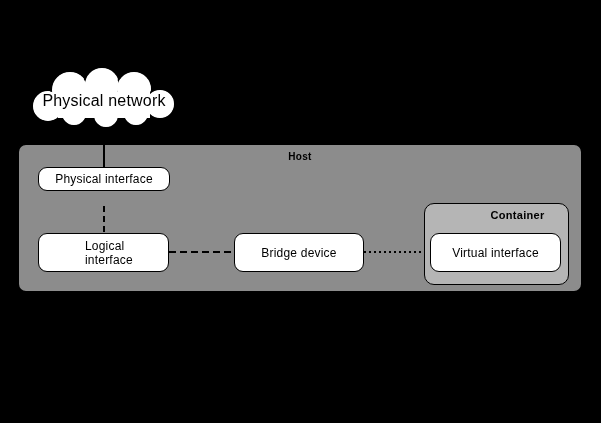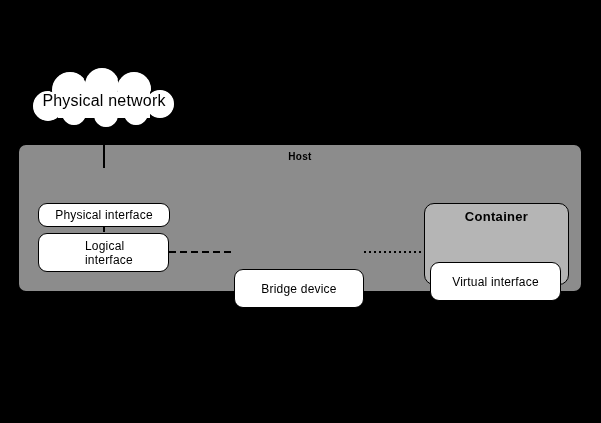--- a/index.html
+++ b/index.html
@@ -40,36 +40,36 @@
   .node{
     position:absolute;
     background:#fff;
     border:1.5px solid #000;
     border-radius:9px;
     box-sizing:border-box;
     display:flex;align-items:center;justify-content:center;
     font-size:12px;letter-spacing:0.2px;
     z-index:3;
   }
-  .node-physical{left:38px;top:167px;width:132px;height:24px;margin-top:36px;}
+  .node-physical{left:38px;top:167px;width:132px;height:24px;}
   .node-logical{left:38px;top:233px;width:131px;height:39px;padding-left:46px;}
-  .node-bridge{left:234px;top:233px;width:130px;height:39px;margin-top:36px;}
+  .node-bridge{left:234px;top:233px;width:130px;height:39px;}
   .container-box{
     position:absolute;left:424px;top:203px;width:145px;height:82px;
     background:#b5b5b5;
     border:1.5px solid #000;
     border-radius:10px;
     box-sizing:border-box;
     z-index:2;
   }
   .container-title{
     position:absolute;left:0;top:5px;width:100%;
-    text-align:center;font-size:13px;font-weight:bold;letter-spacing:0.3px;
+    text-align:center;font-size:11px;font-weight:bold;letter-spacing:0.3px;padding-left:21px;
   }
-  .node-virtual{left:430px;top:233px;width:131px;height:39px;margin-top:29px;}
+  .node-virtual{left:430px;top:233px;width:131px;height:39px;}
 </style>
 </head>
 <body>
 
 <div class="stage">
 
   <svg class="lines-layer" viewBox="0 0 601 423" xmlns="http://www.w3.org/2000/svg">
     <line x1="104" y1="118" x2="104" y2="168" stroke="#000" stroke-width="2"></line>
     <line x1="104" y1="206" x2="104" y2="233" stroke="#000" stroke-width="2" stroke-dasharray="6 4"></line>
     <line x1="169" y1="252" x2="234" y2="252" stroke="#000" stroke-width="2" stroke-dasharray="7 4"></line>

